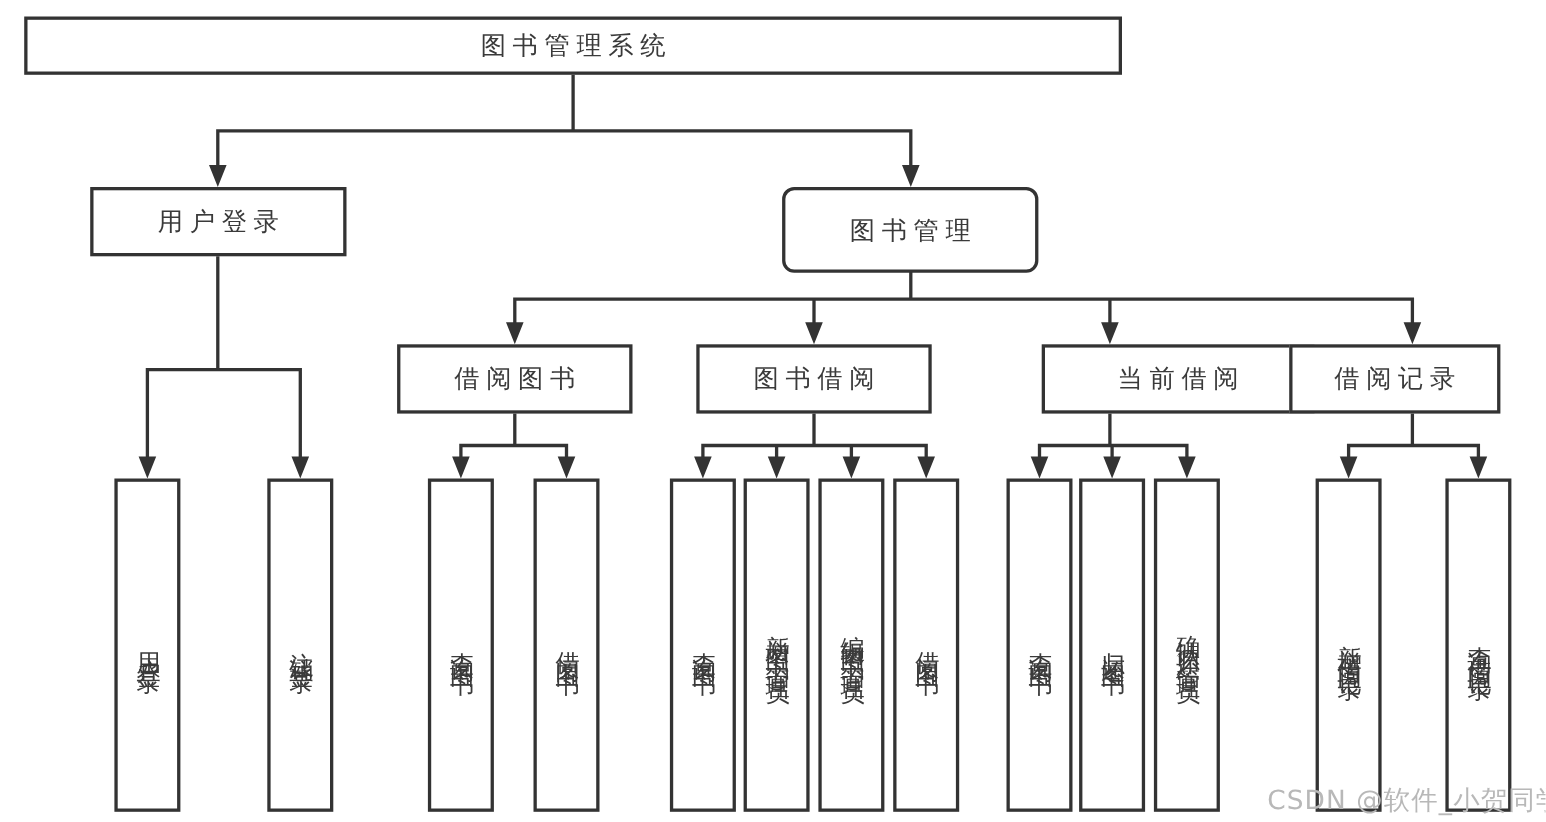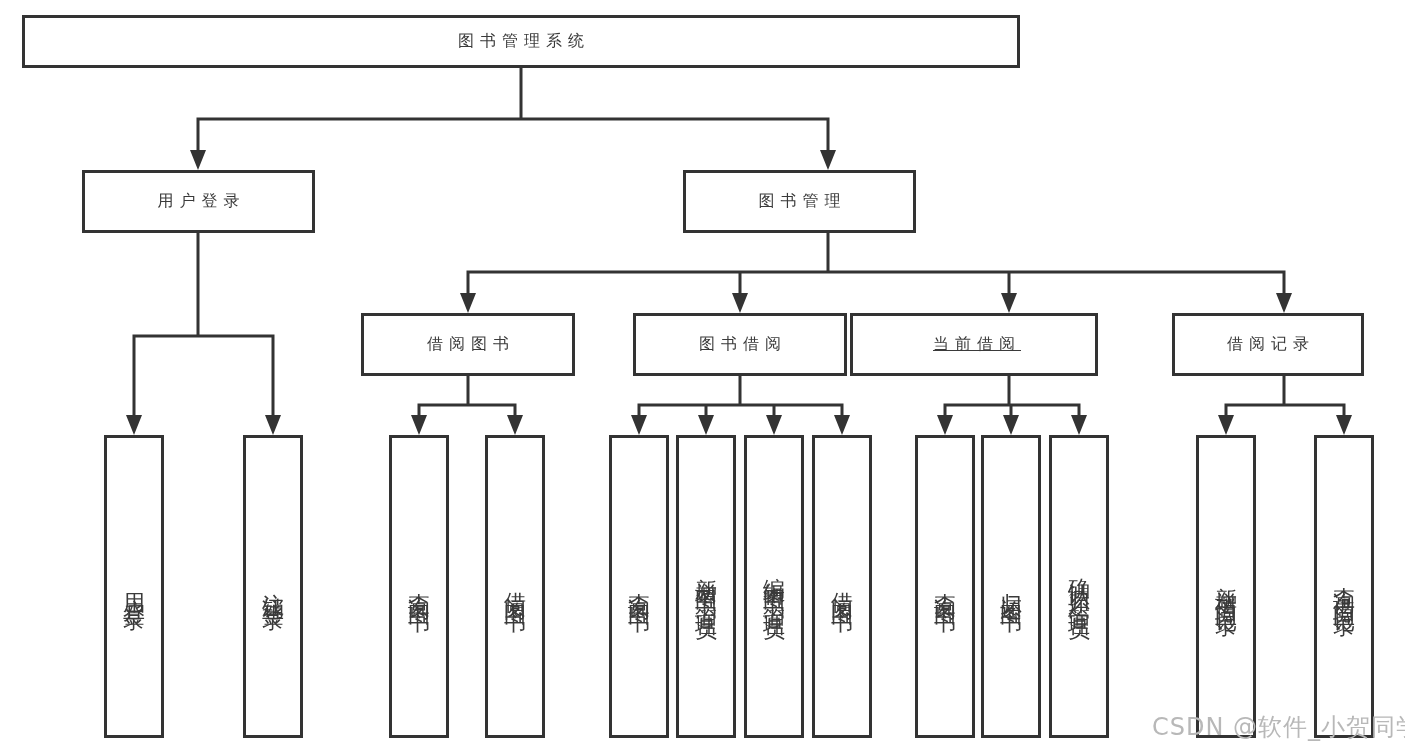--- a/index.html
+++ b/index.html
@@ -39,21 +39,21 @@
   .box {
     position: absolute;
     border: 3px solid var(--line);
     background: var(--background);
     display: flex;
     align-items: center;
     justify-content: center;
     z-index: 1;
   }
   .h-label {
-    font-size: 16px;
+    font-size: 23px;
     letter-spacing: 6px;
     padding-left: 6px;
     white-space: nowrap;
     color: var(--text);
   }
   .leaf .v-label {
     writing-mode: vertical-rl;
     text-orientation: mixed;
     font-size: 22px;
     letter-spacing: 6px;
@@ -133,31 +133,31 @@
       M1336 415 L1352 415 L1344 435 Z"></path>
   </svg>
 
   <div class="box" style="left:22px; top:15px; width:998px; height:53px;">
     <span class="h-label">图书管理系统</span>
   </div>
 
   <div class="box" style="left:82px; top:170px; width:233px; height:63px;">
     <span class="h-label">用户登录</span>
   </div>
-  <div class="box" style="left:683px; top:170px; width:233px; height:63px;">
+  <div class="box" style="left:711px; top:170px; width:233px; height:78px;border-radius:11px;">
     <span class="h-label">图书管理</span>
   </div>
 
   <div class="box" style="left:361px; top:313px; width:214px; height:63px;">
     <span class="h-label">借阅图书</span>
   </div>
   <div class="box" style="left:633px; top:313px; width:214px; height:63px;">
     <span class="h-label">图书借阅</span>
   </div>
-  <div class="box" style="left:850px; top:313px; width:248px; height:63px;text-decoration:underline;">
+  <div class="box" style="left:947px; top:313px; width:248px; height:63px;">
     <span class="h-label">当前借阅</span>
   </div>
   <div class="box" style="left:1172px; top:313px; width:192px; height:63px;">
     <span class="h-label">借阅记录</span>
   </div>
 
   <div class="box leaf" style="left:104px; top:435px; width:60px; height:303px;">
     <span class="v-label">用户登录</span>
   </div>
   <div class="box leaf" style="left:243px; top:435px; width:60px; height:303px;">

